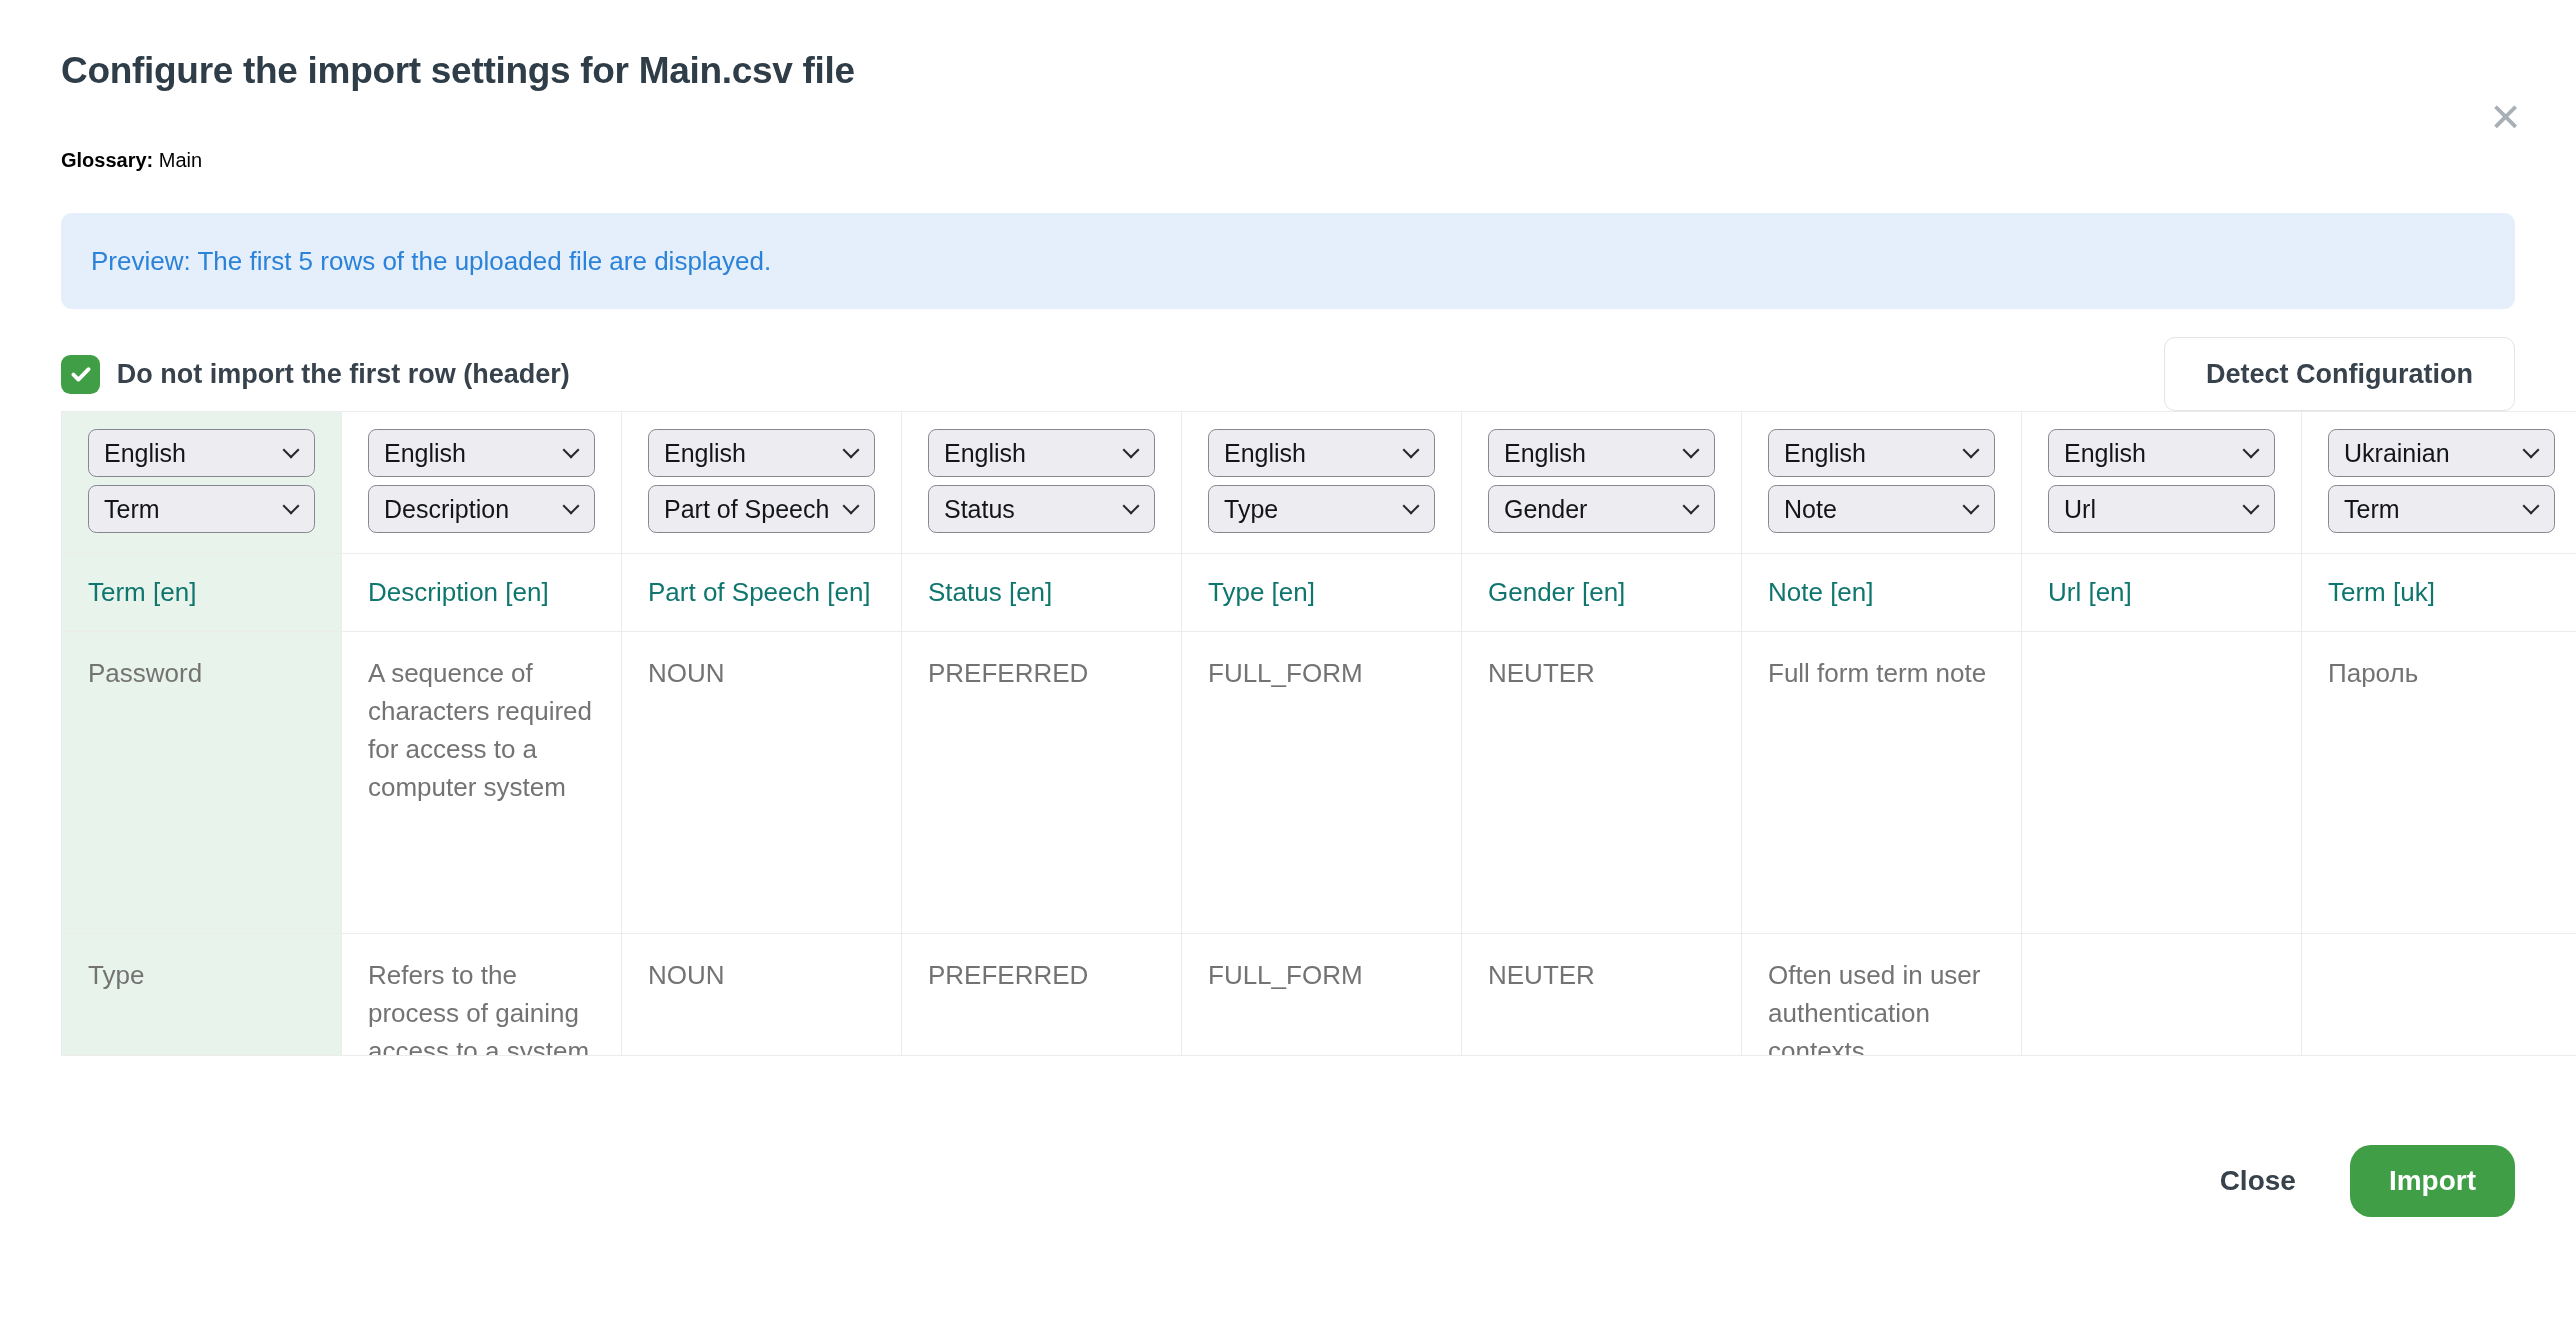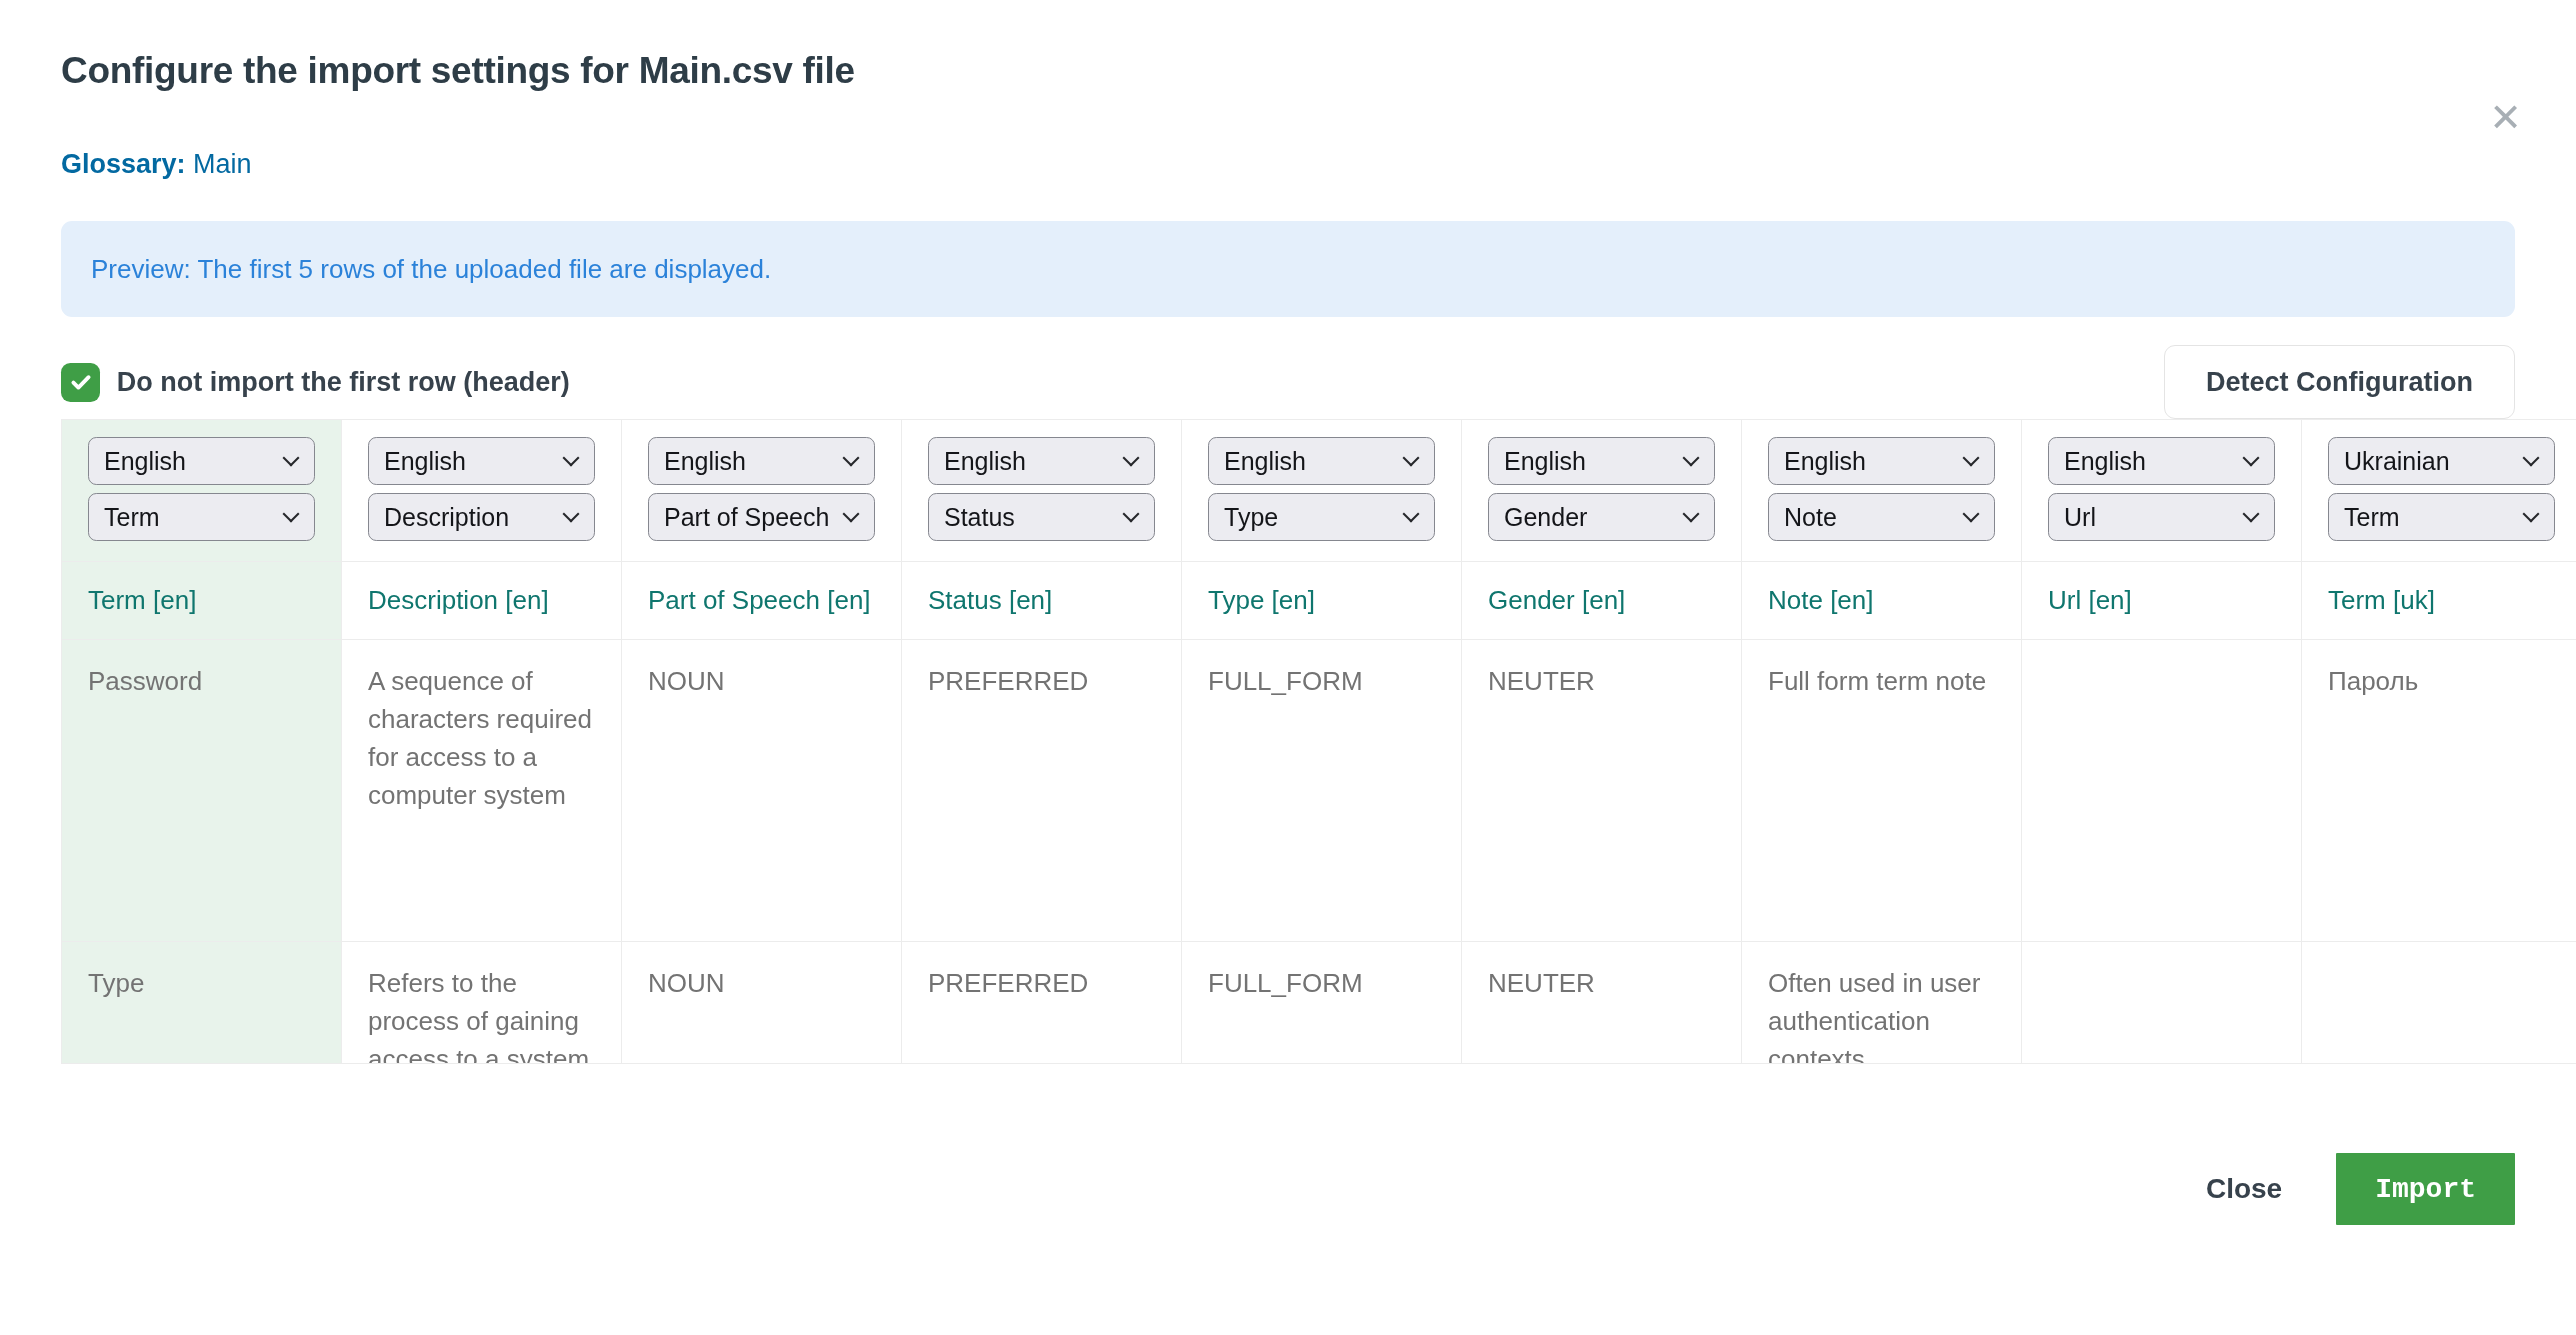--- a/index.html
+++ b/index.html
@@ -5,21 +5,21 @@
   * { box-sizing: border-box; margin: 0; padding: 0; }
   html,body { width:2576px; height:1335px; background:#ffffff; overflow:hidden;
     font-family:"Liberation Sans","DejaVu Sans",sans-serif; }
   .modal { position:relative; width:100%; height:100%; }
   .modal-pad { padding:0 61px; }
 
   .title { margin-top:50px; font-size:37px; font-weight:700; color:#2e3d47; letter-spacing:-0.3px; }
   .close-btn { position:absolute; top:48px; right:54px; background:none; border:none;
     font-size:39px; line-height:1; color:#a8afb5; cursor:pointer; font-weight:400; }
 
-  .glossary { margin-top:57px; font-size:27px; color:#0369a1; }
+  .glossary { margin-top:57px; font-size:20px; color:#000000; }
   .glossary .glabel { font-weight:600; }
 
   .notice { margin-top:41px; height:96px; background:#e4effb; border-radius:11px;
     display:flex; align-items:center; padding:0 30px; font-size:26px; font-weight:500; color:#2b82d9; }
 
   .options-row { margin-top:28px; display:flex; align-items:center; justify-content:space-between; }
   .chk-group { display:flex; align-items:center; gap:16.7px; cursor:pointer; }
   .checkbox { width:39px; height:39px; border-radius:9.3px; background:#3f9e46;
     display:flex; align-items:center; justify-content:center; flex:none; }
   .checkbox svg { width:26px; height:26px; }
@@ -51,22 +51,22 @@
   .head-cell { display:flex; align-items:center; padding:0 15px 0 26px; font-size:26px; color:#0f766e; }
 
   .row-body1 { height:302px; }
   .row-body2 { height:222px; }
   .body-cell { padding:22px 15px 0 26px; font-size:26px; color:#737373; line-height:38px; }
 
   .footer { display:flex; justify-content:flex-end; align-items:center; gap:54px;
     margin-top:89px; padding-right:61px; }
   .close-text-btn { background:none; border:none; font-size:28px; font-weight:700; color:#37424c;
     cursor:pointer; font-family:inherit; }
-  .import-btn { height:72px; padding:0 39px; background:#3f9e46; border:none; border-radius:1px;
-    color:#ffffff; font-size:28px; font-weight:700; cursor:pointer; font-family:Liberation Mono, monospace; }
+  .import-btn { height:72px; padding:0 39px; background:#3f9e46; border:none; border-radius:21px;
+    color:#ffffff; font-size:28px; font-weight:700; cursor:pointer; font-family:Liberation Sans, sans-serif; }
 </style>
 </head>
 <body>
 
 <div class="modal">
   <button class="close-btn">✕</button>
 
   <div class="modal-pad">
     <h1 class="title">Configure the import settings for Main.csv file</h1>
 

